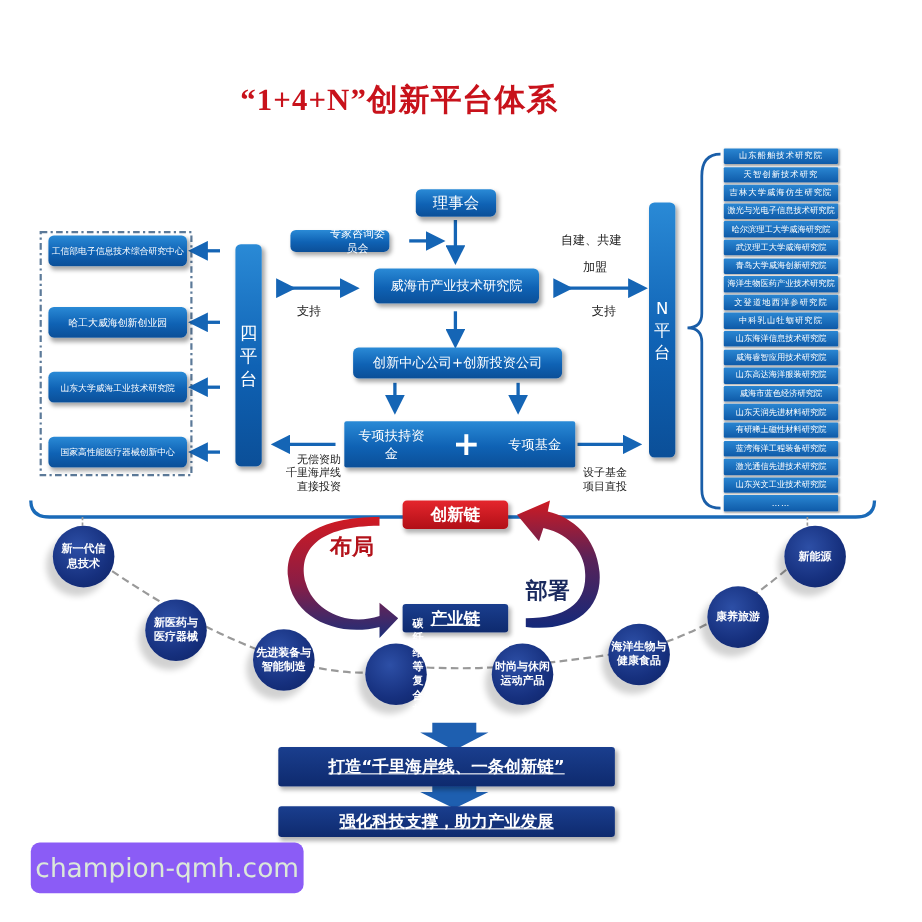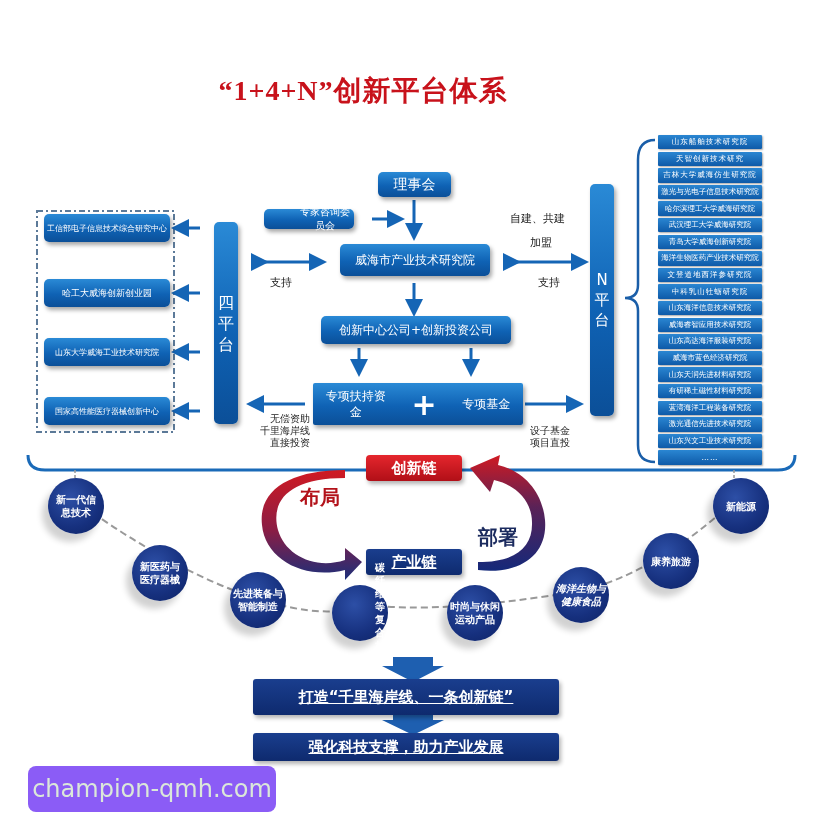--- a/index.html
+++ b/index.html
@@ -192,21 +192,21 @@
 <div class="circle" style="left:230px;top:572px;">
     <span style="width:52px;">先进装备与智能制造</span>
   </div>
 <div class="circle" style="left:332px;top:585px;">
     <span style="width:44px;margin-left:40px;">碳纤维等复合材料</span>
   </div>
 <div class="circle" style="left:447px;top:585px;">
     <span style="width:52px;">时尚与休闲运动产品</span>
   </div>
 <div class="circle" style="left:553px;top:567px;">
-    <span style="width:52px;font-style:italic;">海洋生物与健康食品</span>
+    <span style="width:52px;">海洋生物与健康食品</span>
   </div>
 <div class="circle" style="left:643px;top:533px;">
     <span>康养旅游</span>
   </div>
 <div class="circle" style="left:713px;top:478px;">
     <span>新能源</span>
   </div>
 
 <div class="abs darkbox" style="left:253px;top:679px;width:306px;height:36px;font-size:15px;font-weight:bold;border-radius:3px;">
     <span>打造“千里海岸线、一条创新链”</span>

